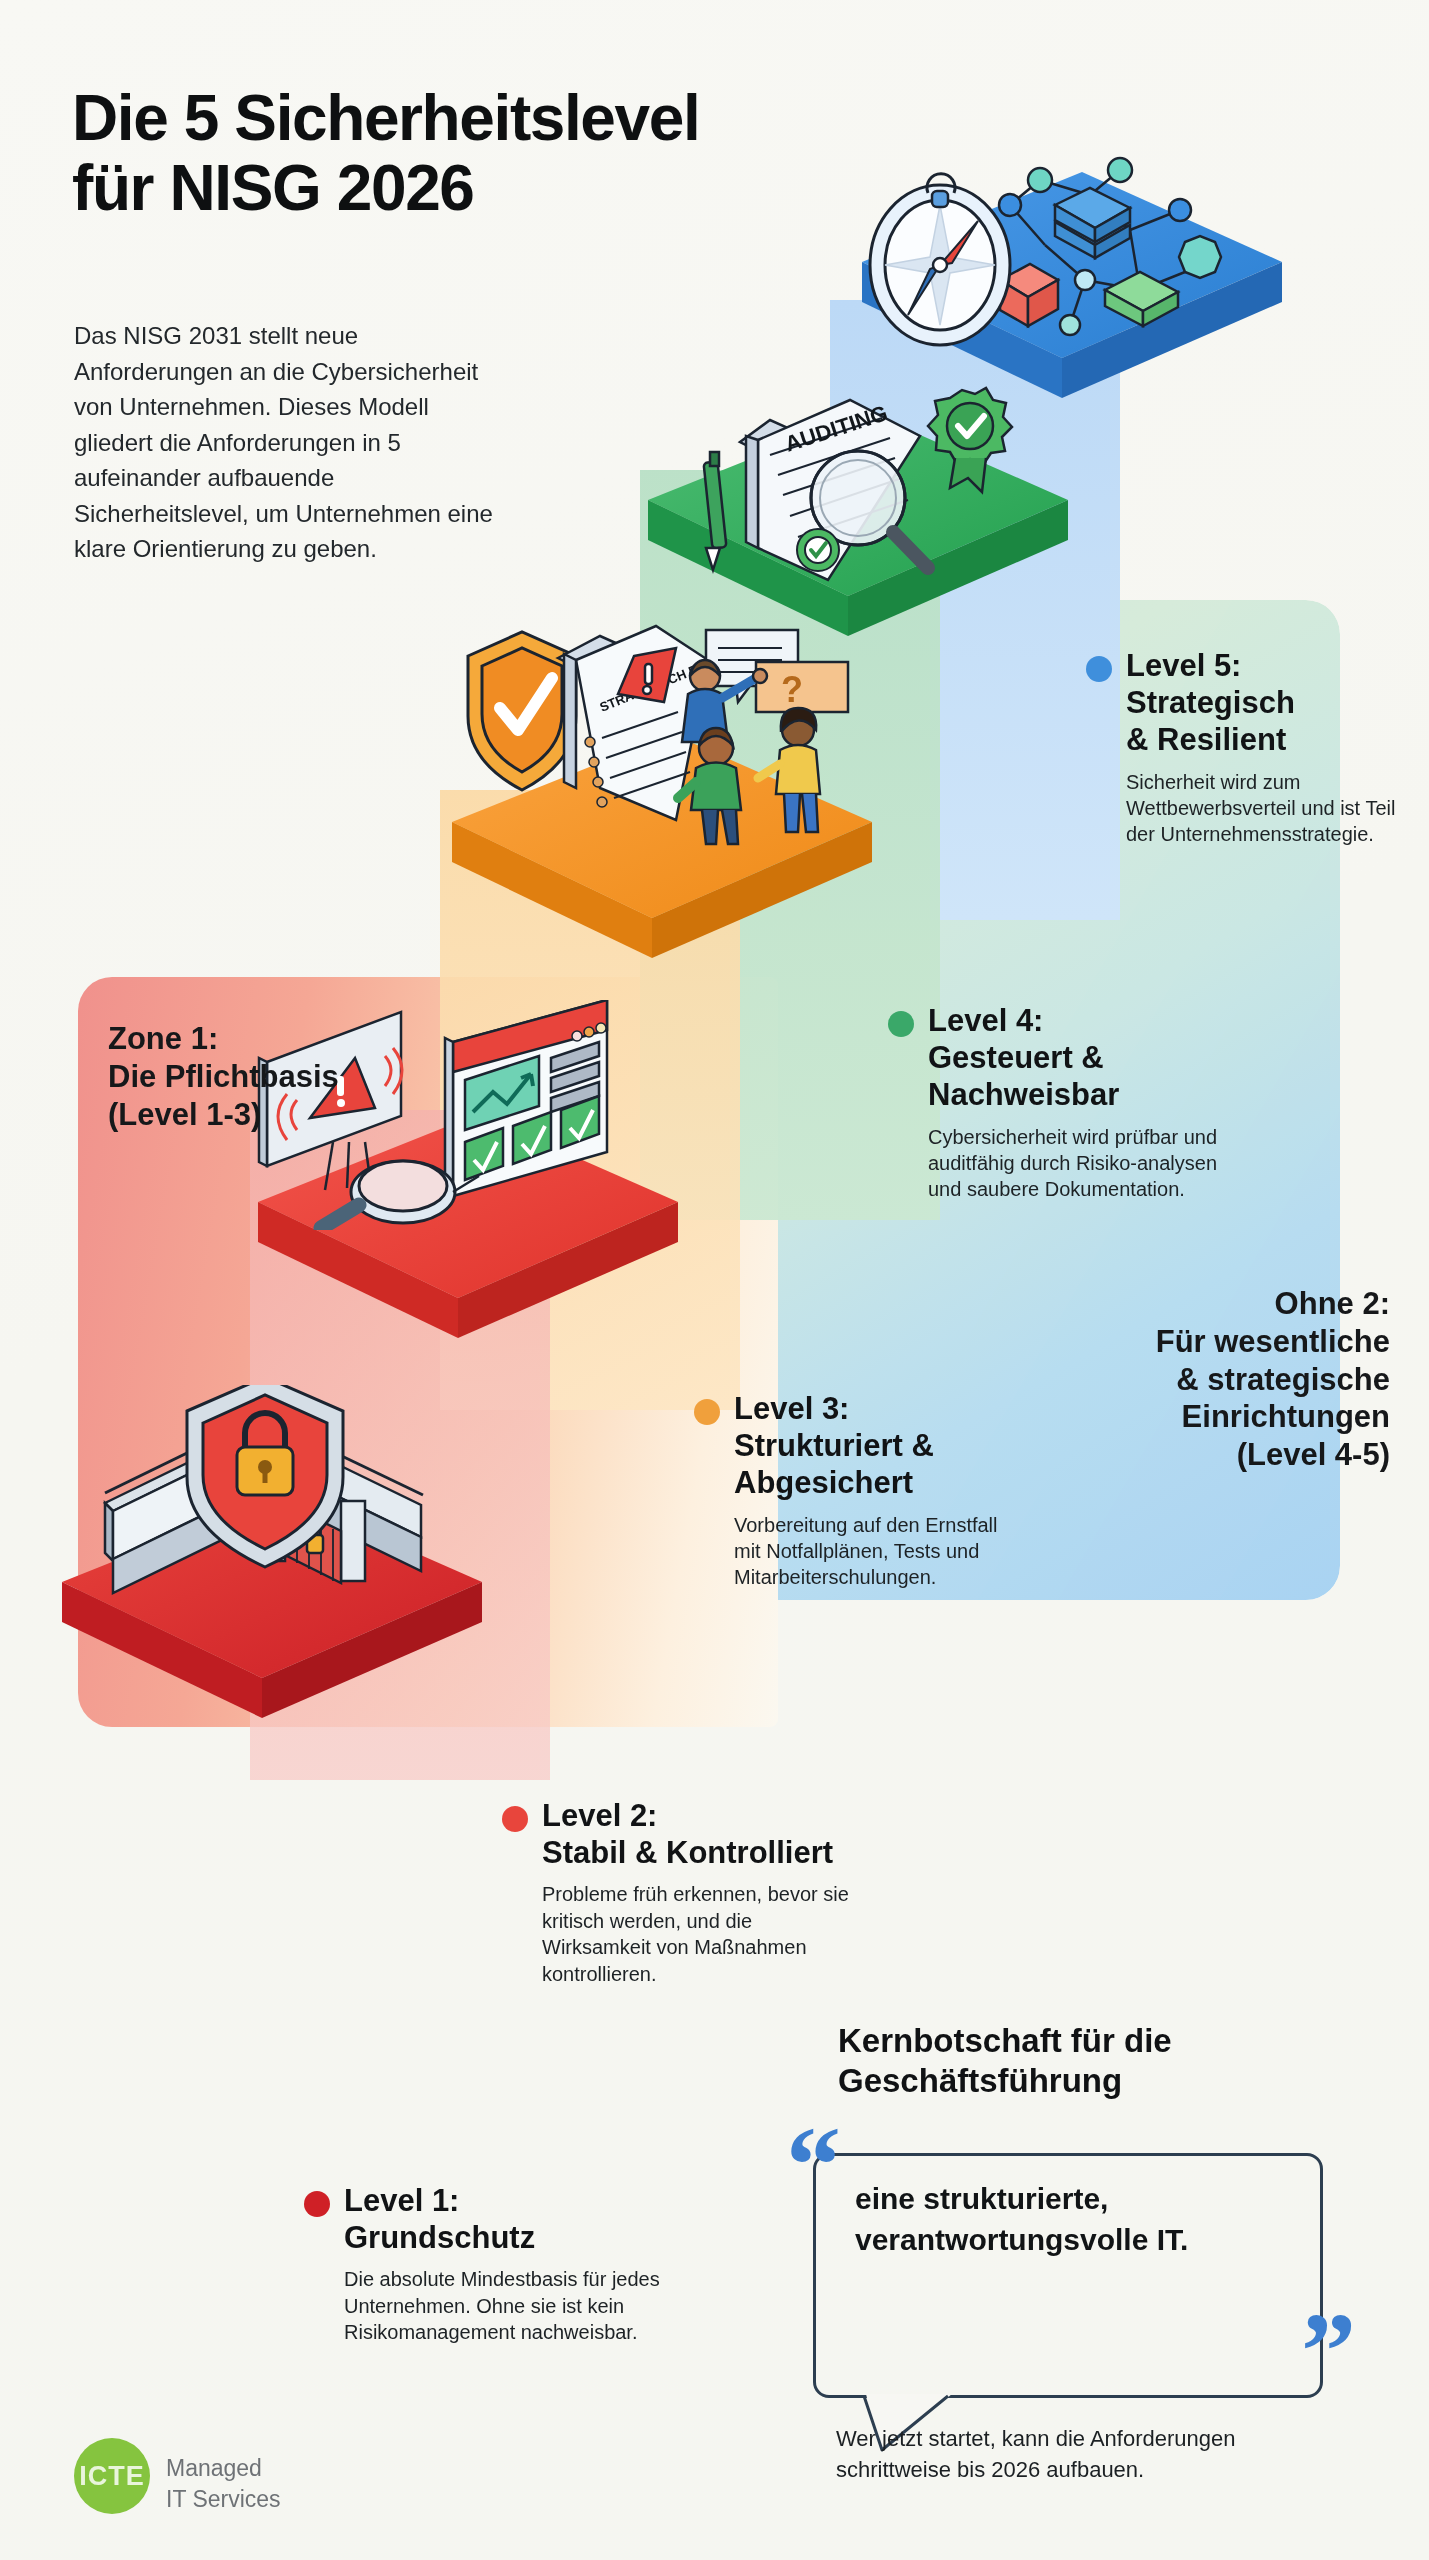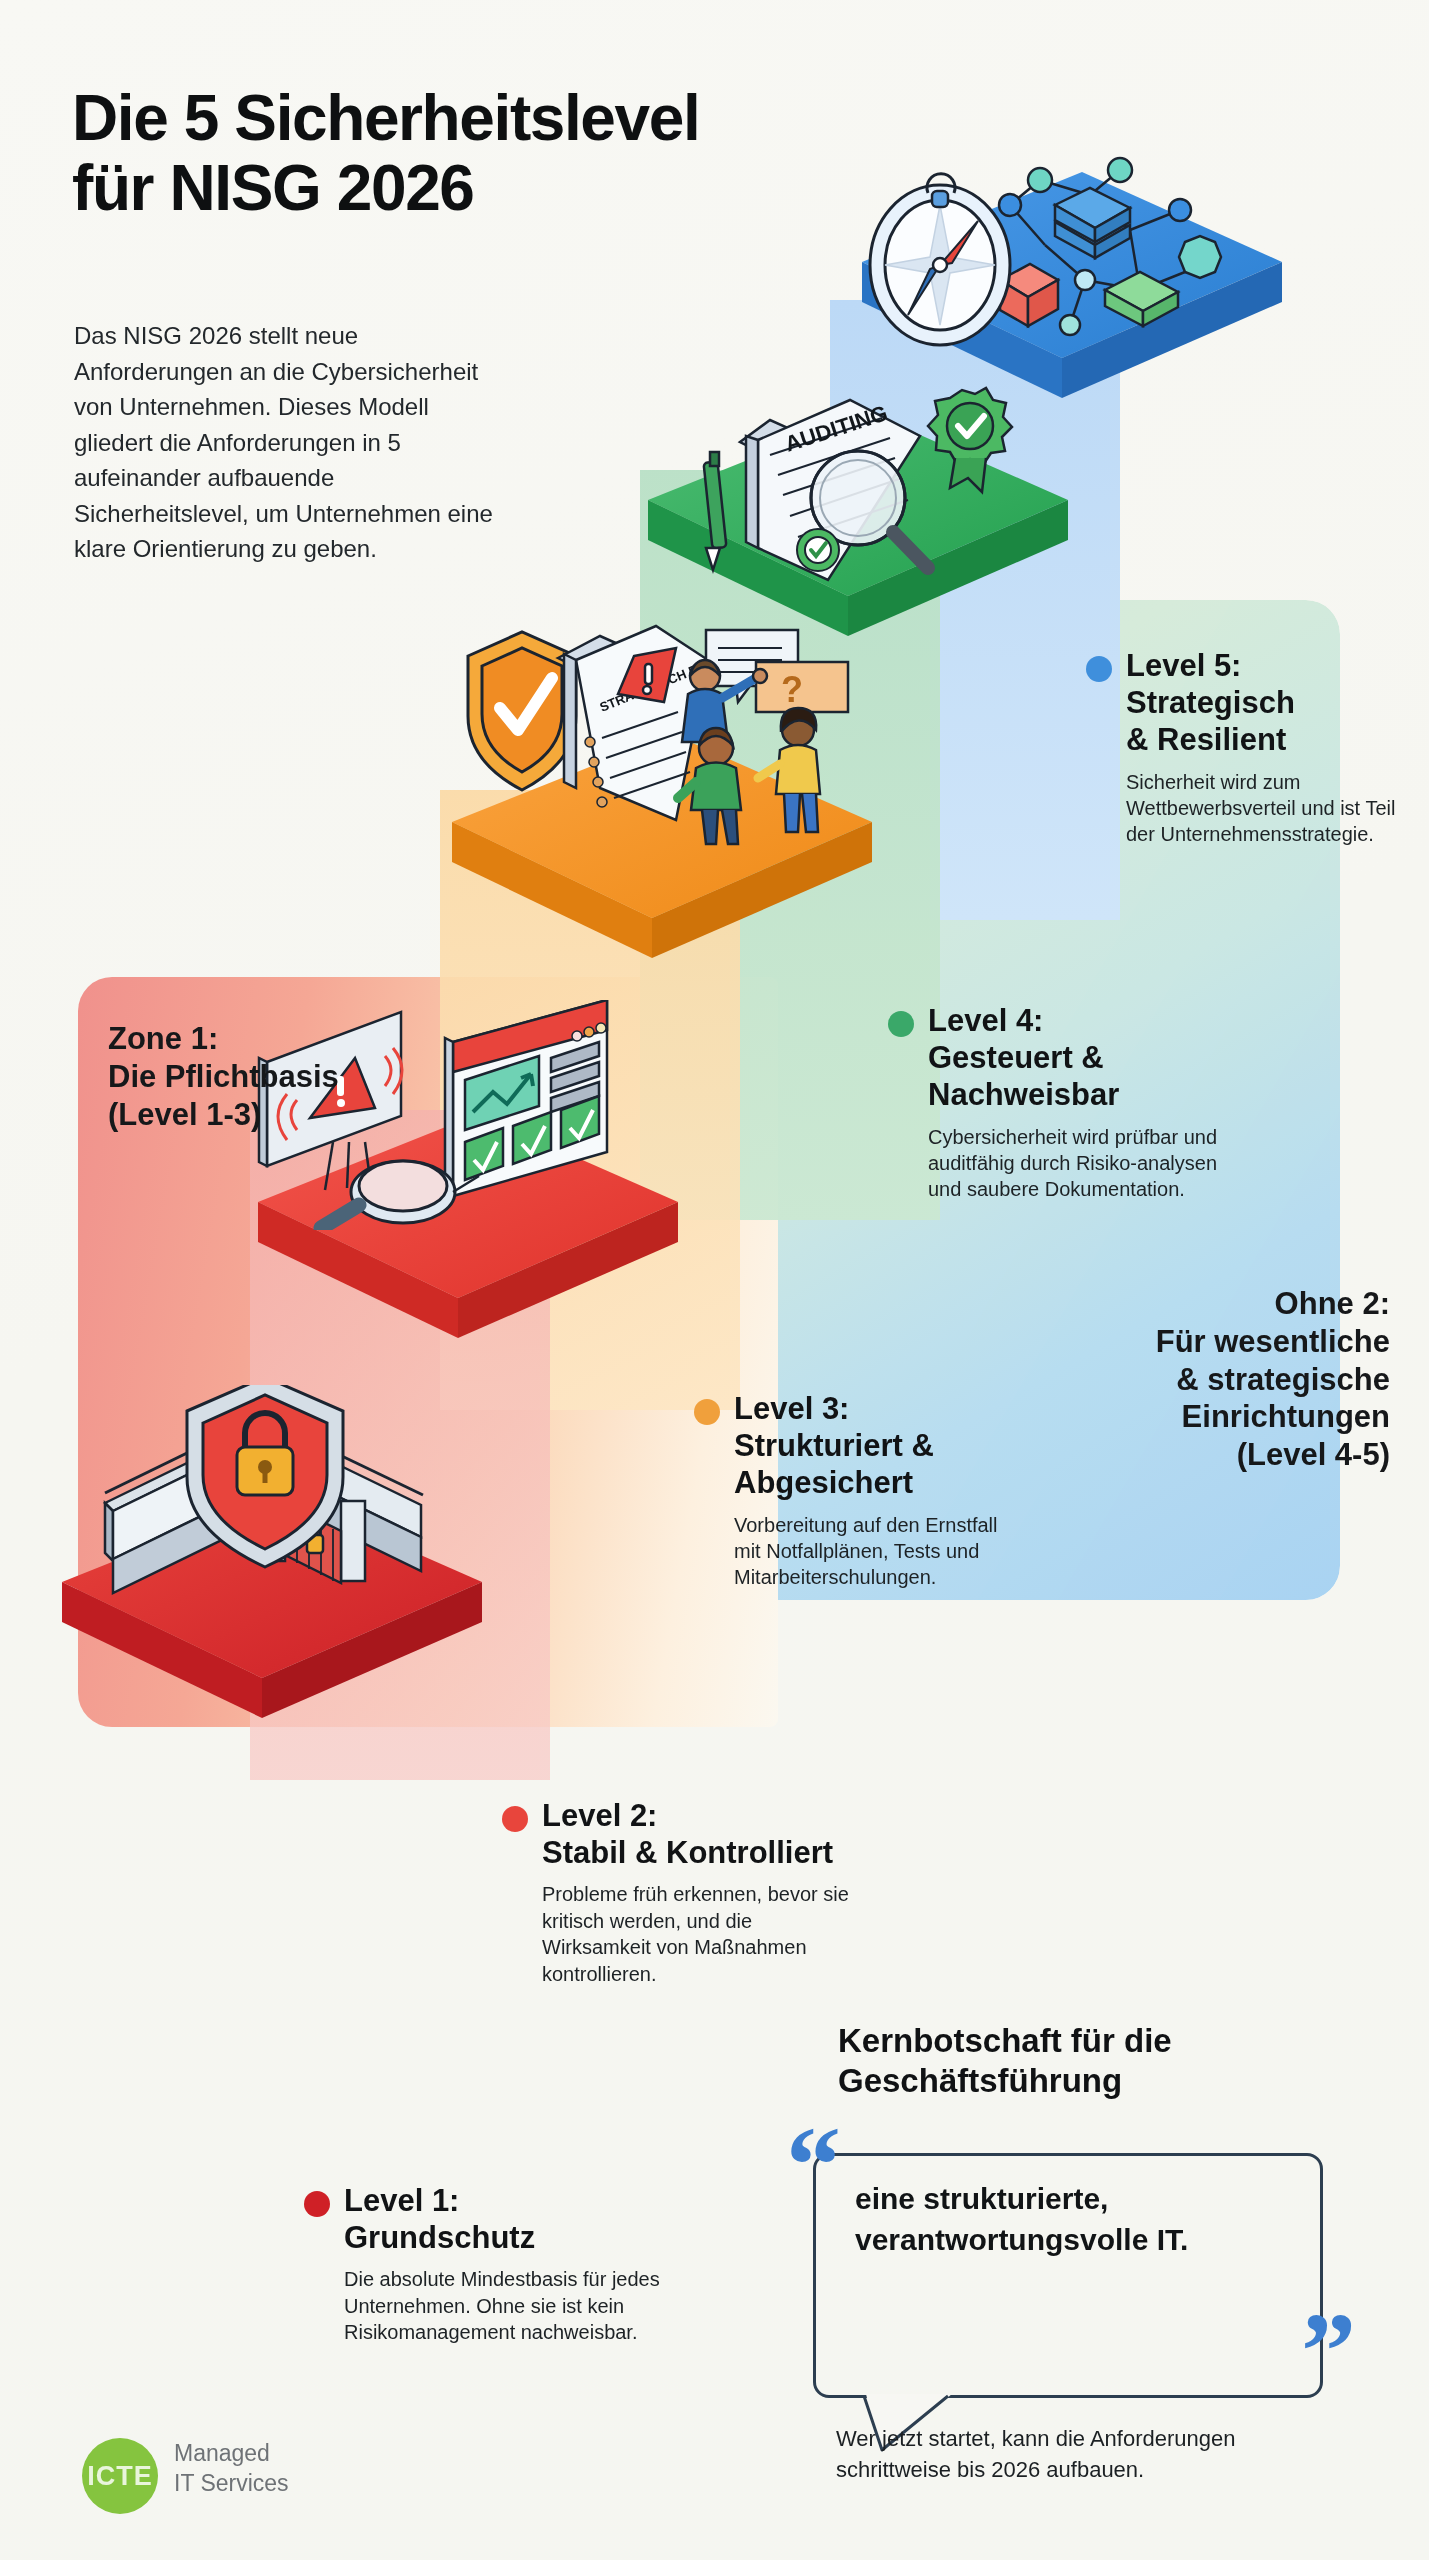--- a/index.html
+++ b/index.html
@@ -79,21 +79,21 @@
   }
   .quote-mark { position: absolute; color: #3d7fd0; font-weight: 700; font-family: "Liberation Serif", serif; }
   #quote-open { left: 786px; top: 2110px; font-size: 110px; line-height: 1; }
   #quote-close { left: 1301px; top: 2296px; font-size: 110px; line-height: 1; }
   #footnote {
     position: absolute; left: 836px; top: 2424px; width: 520px;
     font-size: 22px; line-height: 1.4; color: #1b2023;
   }
 
   
-  #footer { position: absolute; left: 74px; top: 2438px; display: flex; align-items: flex-start; gap: 16px; margin-left: 8px; }
+  #footer { position: absolute; left: 74px; top: 2438px; display: flex; align-items: flex-end; gap: 16px; }
   #logo-circle {
     width: 76px; height: 76px; border-radius: 50%;
     background: #85c43f;
     display: flex; align-items: center; justify-content: center;
     color: #e9f5dc; font-weight: 700; font-size: 27px; letter-spacing: 1px;
   }
   #logo-text { font-size: 23px; line-height: 1.32; color: #6e7276; }
 
   svg { display: block; }
 </style>
@@ -413,21 +413,21 @@
       <circle cx="200" cy="82" r="7" fill="#8a5a10" stroke="none"></circle>
       <path d="M200 86 L200 98" stroke="#8a5a10" stroke-width="5"></path>
     </g>
   </svg>
 
   <div id="title">
     <div>Die 5 Sicherheitslevel</div>
     <div>für NISG 2026</div>
   </div>
 
-  <div id="intro">Das NISG 2026 stellt neue Anforderungen an die Cybersicherheit von Unternehmen. Dieses Modell gliedert die Anforderungen in 5 aufeinander aufbauende Sicherheitslevel, um Unternehmen eine klare Orientierung zu geben.</div>
+  <div id="intro">Das NISG 2031 stellt neue Anforderungen an die Cybersicherheit von Unternehmen. Dieses Modell gliedert die Anforderungen in 5 aufeinander aufbauende Sicherheitslevel, um Unternehmen eine klare Orientierung zu geben.</div>
 
   <div class="zone-label" id="zone1-label">
     <div>Zone 1:</div>
     <div>Die Pflichtbasis</div>
     <div>(Level 1-3)</div>
   </div>
 
   <div class="zone-label" id="zone2-label">
     <div>Ohne 2:</div>
     <div>Für wesentliche</div>

